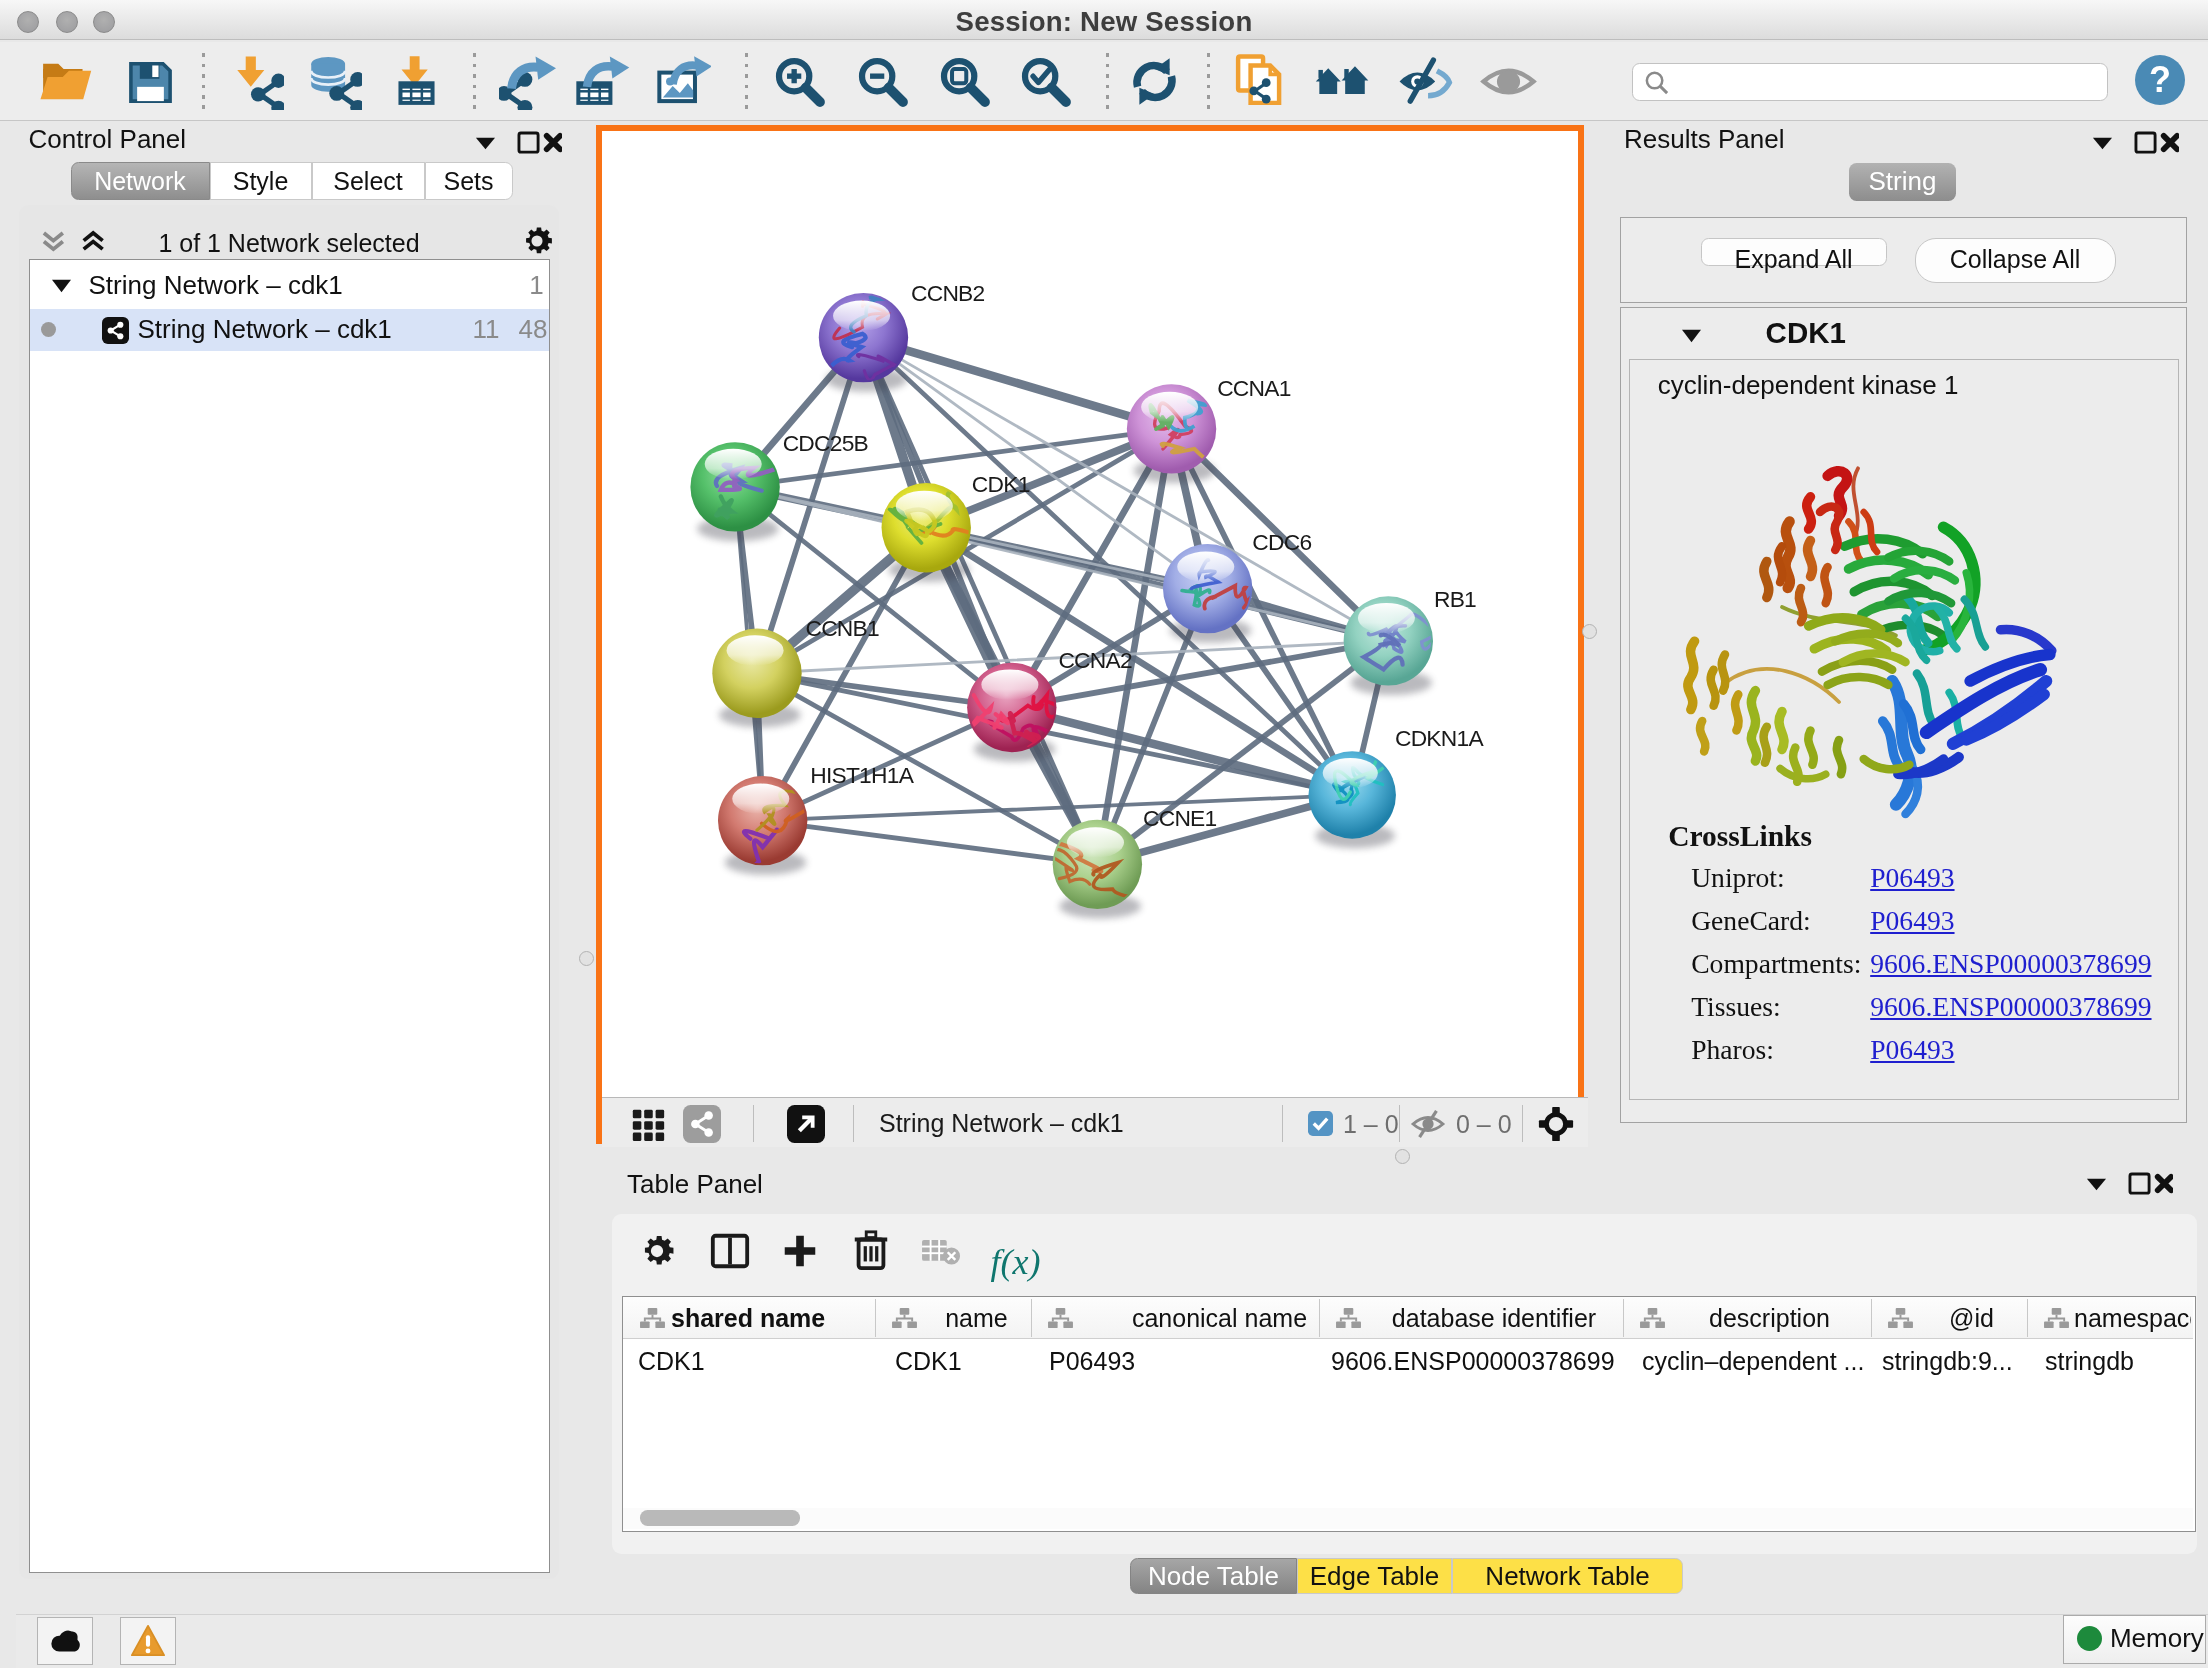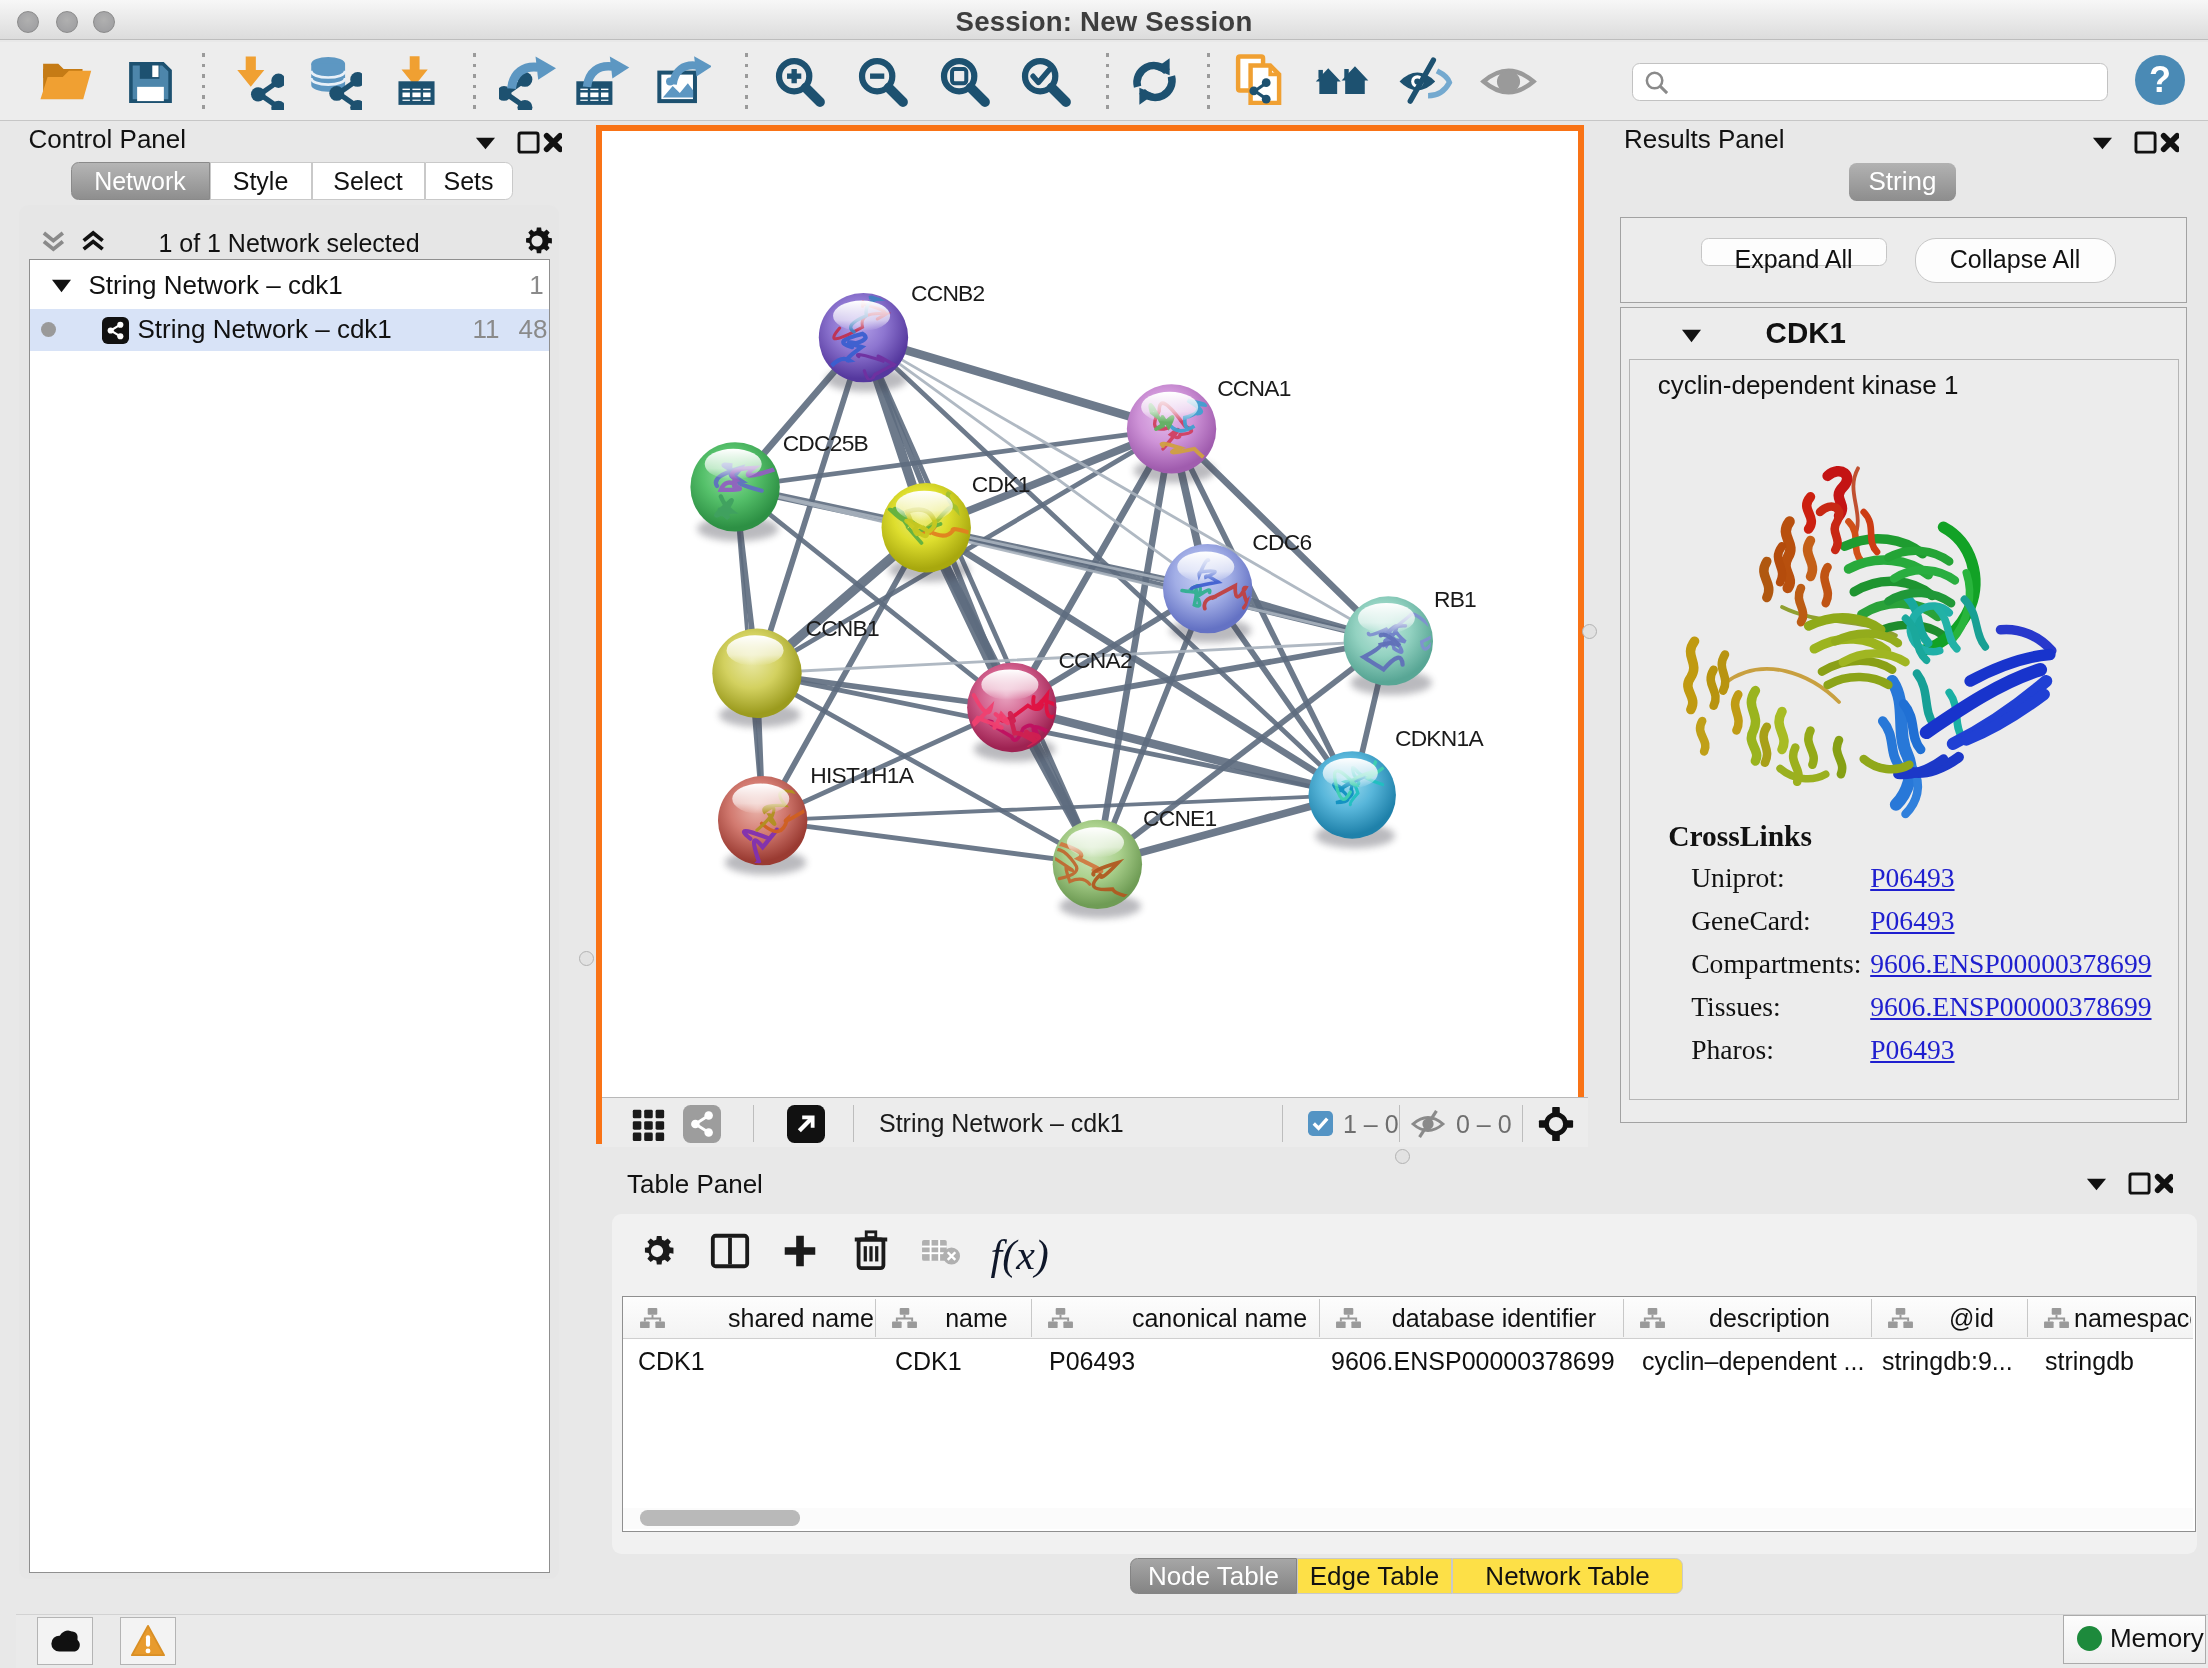--- a/index.html
+++ b/index.html
@@ -732,34 +732,34 @@
           </g>
 <g stroke="#fff" stroke-width="2">
             <line x1="0" y1="9" x2="26" y2="9"></line>
             <line x1="0" y1="16" x2="26" y2="16"></line>
             <line x1="9" y1="2" x2="9" y2="24"></line>
             <line x1="18" y1="2" x2="18" y2="24"></line>
           </g>
 <circle cx="31" cy="19" r="9" fill="#b0b0b0"></circle>
 <path d="M27 15 l8 8 M35 15 l-8 8" stroke="#fff" stroke-width="2.6"></path>
         </svg>
-<div style="position:absolute;left:379px;top:17px;font-size:42px;font-style:italic;color:#0f172a;font-family:'Liberation Serif',serif;">f(x)</div>
+<div style="position:absolute;left:379px;top:27px;font-size:36px;font-style:italic;color:#0f766e;font-family:'Liberation Serif',serif;">f(x)</div>
       <div id="tbl">
 <div style="position:absolute;left:0;top:0;width:1570px;height:42px;background:linear-gradient(#fdfdfd,#f3f3f3);border-bottom:1px solid #cfcfcf;"></div>
 <svg class="treeicon" style="left:17px;" width="25" height="23" viewBox="0 0 26 24">
             <g fill="#9a9a9a">
               <rect x="8" y="1" width="10" height="7" rx="1"></rect>
               <rect x="0" y="15" width="10" height="7" rx="1"></rect>
               <rect x="16" y="15" width="10" height="7" rx="1"></rect>
             </g>
             <g stroke="#9a9a9a" stroke-width="2" fill="none">
               <path d="M13 8 v4 M5 15 v-3 h16 v3"></path>
             </g>
           </svg>
-<div class="th" style="left:48px;width:203px;text-align:right;line-height:42px;overflow:hidden;white-space:nowrap;">shared name</div>
+<div class="th" style="left:48px;width:203px;text-align:left;line-height:42px;overflow:hidden;white-space:nowrap;font-weight:bold;">shared name</div>
 <div class="thdiv" style="left:252px;"></div>
 <svg class="treeicon" style="left:269px;" width="25" height="23" viewBox="0 0 26 24">
             <g fill="#9a9a9a">
               <rect x="8" y="1" width="10" height="7" rx="1"></rect>
               <rect x="0" y="15" width="10" height="7" rx="1"></rect>
               <rect x="16" y="15" width="10" height="7" rx="1"></rect>
             </g>
             <g stroke="#9a9a9a" stroke-width="2" fill="none">
               <path d="M13 8 v4 M5 15 v-3 h16 v3"></path>
             </g>

